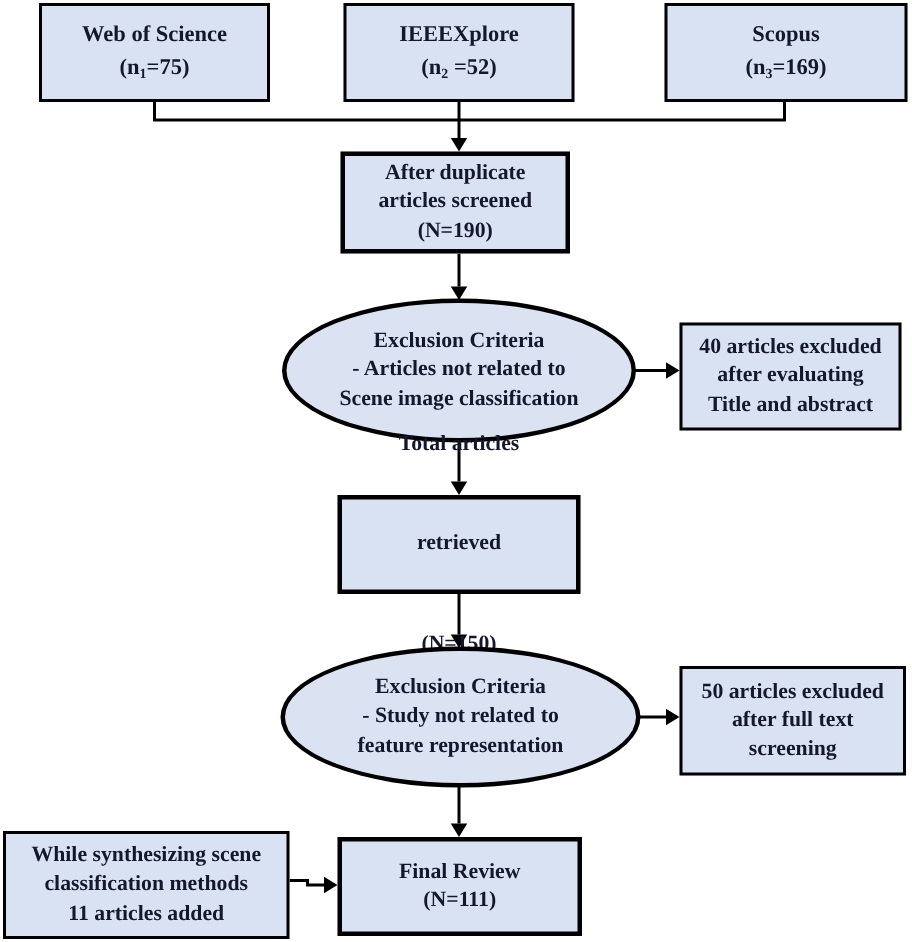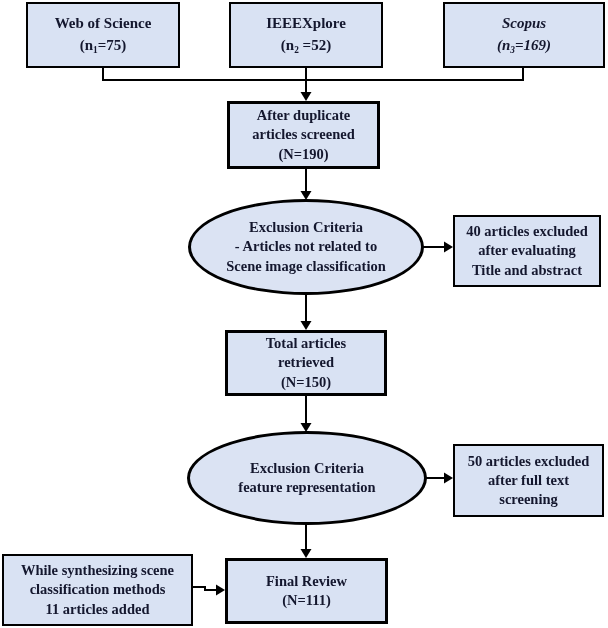--- a/index.html
+++ b/index.html
@@ -80,21 +80,21 @@
   <div class="node src" style="left:26px; top:2px; width:154px; height:66px;">
     <div>Web of Science</div>
     <div><span>(n</span><sub>1</sub><span>=75)</span></div>
   </div>
 
   <div class="node src" style="left:229px; top:2px; width:154px; height:66px;">
     <div>IEEEXplore</div>
     <div><span>(n</span><sub>2</sub><span> =52)</span></div>
   </div>
 
-  <div class="node src" style="left:443px; top:2px; width:162px; height:66px;font-style:italic;">
+  <div class="node src" style="left:443px; top:2px; width:162px; height:66px;">
     <div>Scopus</div>
     <div><span>(n</span><sub>3</sub><span>=169)</span></div>
   </div>
 
   <div class="node thick" style="left:227px; top:101px; width:153px; height:68px;">
     <div>After duplicate</div>
     <div>articles screened</div>
     <div>(N=190)</div>
   </div>
 
@@ -103,28 +103,29 @@
     <div>- Articles not related to</div>
     <div>Scene image classification</div>
   </div>
 
   <div class="node" style="left:453px; top:215px; width:148px; height:72px;">
     <div>40 articles excluded</div>
     <div>after evaluating</div>
     <div>Title and abstract</div>
   </div>
 
-  <div class="node thick" style="left:225px; top:330px; width:162px; height:66px;">
+  <div class="node thick" style="left:225px; top:330px; width:162px; height:66px;gap:47px;">
     <div>Total articles</div>
     <div>retrieved</div>
     <div>(N=150)</div>
   </div>
 
   <div class="node ellipse" style="left:187px; top:431px; width:240px; height:94px;">
     <div>Exclusion Criteria</div>
+    <div>- Study not related to</div>
     <div>feature representation</div>
   </div>
 
   <div class="node" style="left:453px; top:444px; width:151px; height:73px;">
     <div>50 articles excluded</div>
     <div>after full text</div>
     <div>screening</div>
   </div>
 
   <div class="node" style="left:2px; top:554px; width:191px; height:72px;">

